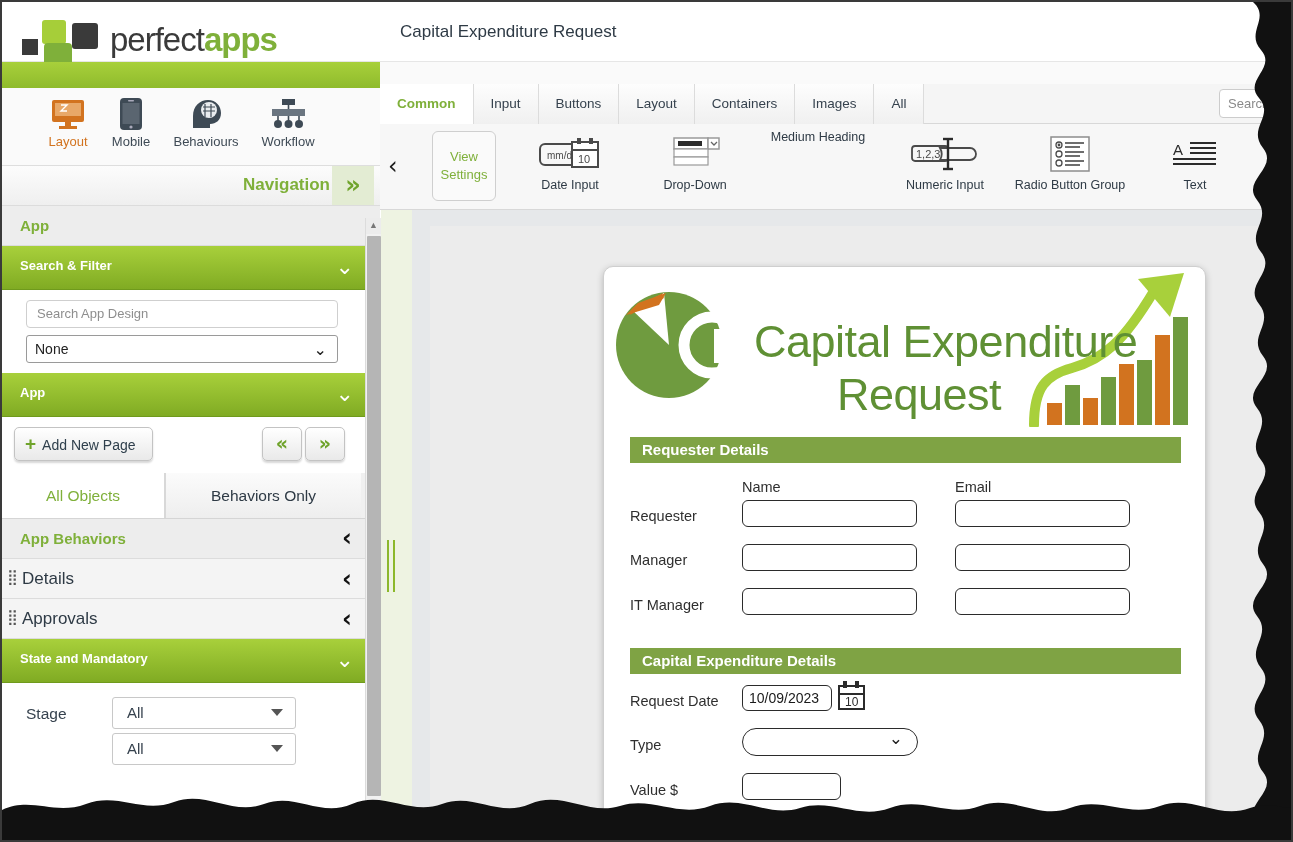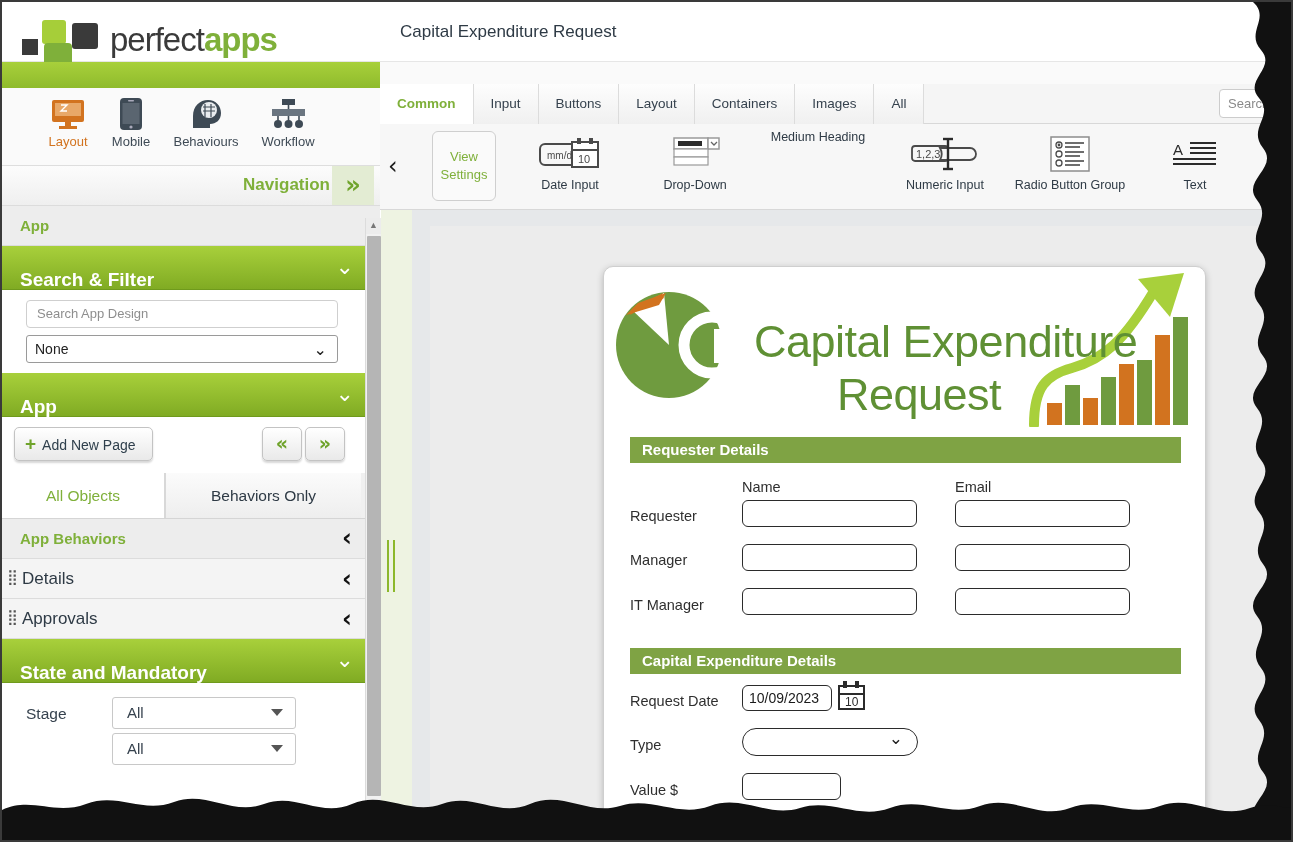--- a/index.html
+++ b/index.html
@@ -131,21 +131,21 @@
   }
   .row-grey .lbl {
     position:absolute; left:18px; top:11px; font-size:15px;
     font-weight:bold; color:#7fb03a;
   }
   .row-green {
     height:44px; background:linear-gradient(#a8d03b,#80ab23);
     position:relative; border-bottom:1px solid #6f9a1c;
   }
   .row-green .lbl {
-    position:absolute; left:18px; top:23px; font-size:19px;
+    position:absolute; left:18px; top:12px; font-size:13px;
     font-weight:bold; color:#fff;text-align:right;
   }
   .row-green .chev {
     position:absolute; right:26px; top:8px; font-size:22px; color:#fff;
     font-family:"DejaVu Sans", sans-serif; cursor:pointer;
   }
   .row-plain {
     height:40px; background:#f4f4f4; border-bottom:1px solid #dcdcdc;
     position:relative;
   }

